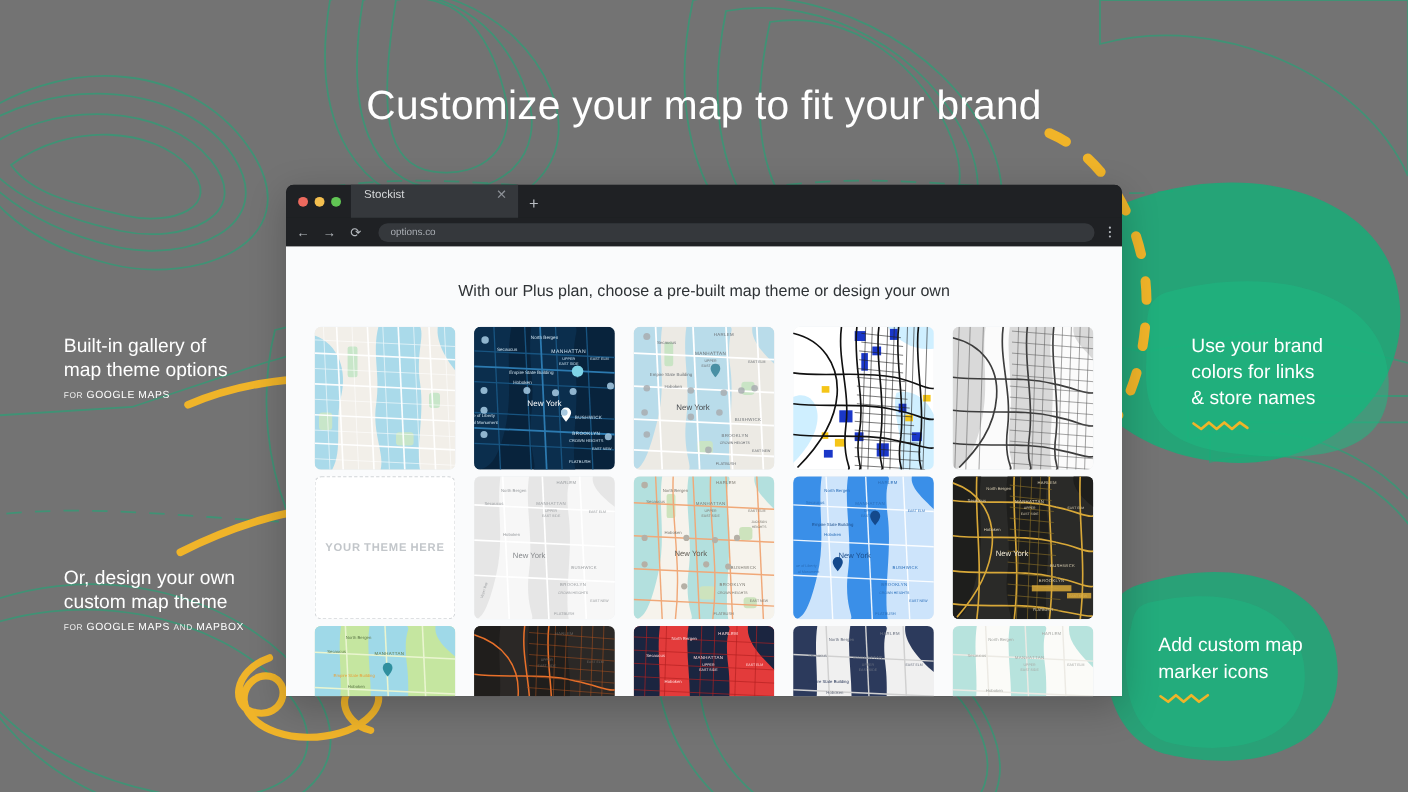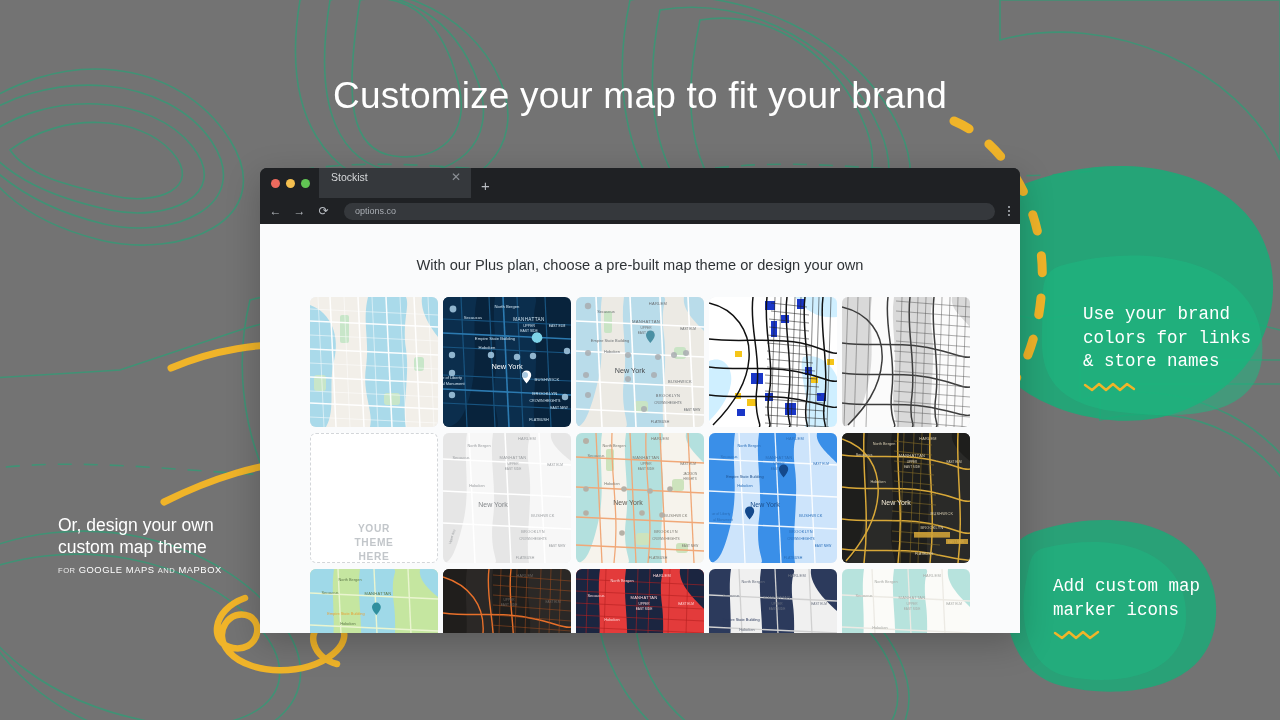--- a/index.html
+++ b/index.html
@@ -149,44 +149,44 @@
     text-align: center;
     color: #2f3336;
     font-size: 14.6px;
     padding: 33px 0 0;
   }
 
   
   .grid {
     display: grid;
     grid-template-columns: repeat(5, 128px);
-    gap: 6px 5px;
+    gap: 6px 17px;
     justify-content: center;
     padding-top: 24px;
   }
   .thumb {
     width: 128px;
     height: 130px;
     border-radius: 6px;
     overflow: hidden;
     position: relative;
     background: #eceff1;
   }
   .thumb svg { display: block; width: 100%; height: 100%; }
 
   .placeholder {
     width: 128px;
     height: 130px;
     border: 1.4px dashed #d3d6d9;
     border-radius: 6px;
     background: #fff;
     display: flex;
-    flex-direction: column;
+    flex-direction: row;
     align-items: center;
-    justify-content: flex-end;
+    justify-content: center;
     gap: 3px;
     color: #c2c6ca;
     font-size: 10.2px;
     letter-spacing: .7px;
     font-weight: 600;
   }
 
   
   .callout { position: absolute; color: #ffffff; }
   .callout .big {
@@ -201,21 +201,20 @@
     white-space: nowrap;
   }
   .sub .lead { font-size: 7.6px; opacity: .88; letter-spacing: .5px; }
 
   #callout-gallery { left: 58px; top: 303px; }
   #callout-custom  { left: 58px; top: 514px; }
 
   .right-callout {
     position: absolute;
     color: #ffffff;
-    font-family: Liberation Mono, monospace;
   }
   .right-callout .big { font-size: 17.5px; line-height: 1.35; }
   #callout-brand  { left: 1083px; top: 303px; }
   #callout-marker { left: 1053px; top: 575px; }
 
   .zig { margin-top: 7px; display: block; }
 
   
   .deco { position: absolute; pointer-events: none; }
 </style>
@@ -270,20 +269,30 @@
 
   <svg class="deco" style="left:930px; top:105px; width:140px; height:320px;" viewBox="0 0 140 320">
     <path d="M24,16 C80,40 116,110 112,180 C108,250 82,290 50,312" fill="none" stroke="#F0B429" stroke-width="9" stroke-linecap="round" stroke-dasharray="17 25"></path>
   </svg>
 
   <svg class="deco" style="left:205px; top:580px; width:165px; height:95px;" viewBox="0 0 165 95">
     <path d="M40,18 C6,30 4,64 28,68 C52,72 60,44 44,36 C26,28 6,52 24,72
              C46,96 102,96 128,74 C150,56 136,36 118,44 C100,52 108,78 132,84" fill="none" stroke="#F0B429" stroke-width="6.5" stroke-linecap="round"></path>
   </svg>
 
+  <div class="callout" id="callout-gallery">
+    <div class="big">
+      <div>Built-in gallery of</div>
+      <div>map theme options</div>
+    </div>
+    <div class="sub">
+      <span class="lead">FOR</span>
+      <span>GOOGLE MAPS</span>
+    </div>
+  </div>
 
   <svg class="deco" style="left:165px; top:330px; width:150px; height:50px;" viewBox="0 0 150 50">
     <path d="M6,38 C48,20 98,12 132,16" fill="none" stroke="#F0B429" stroke-width="7" stroke-linecap="round"></path>
     <path d="M112,4 L136,16 L112,32" fill="none" stroke="#F0B429" stroke-width="7" stroke-linecap="round" stroke-linejoin="round"></path>
   </svg>
 
   <div class="callout" id="callout-custom">
     <div class="big">
       <div>Or, design your own</div>
       <div>custom map theme</div>

